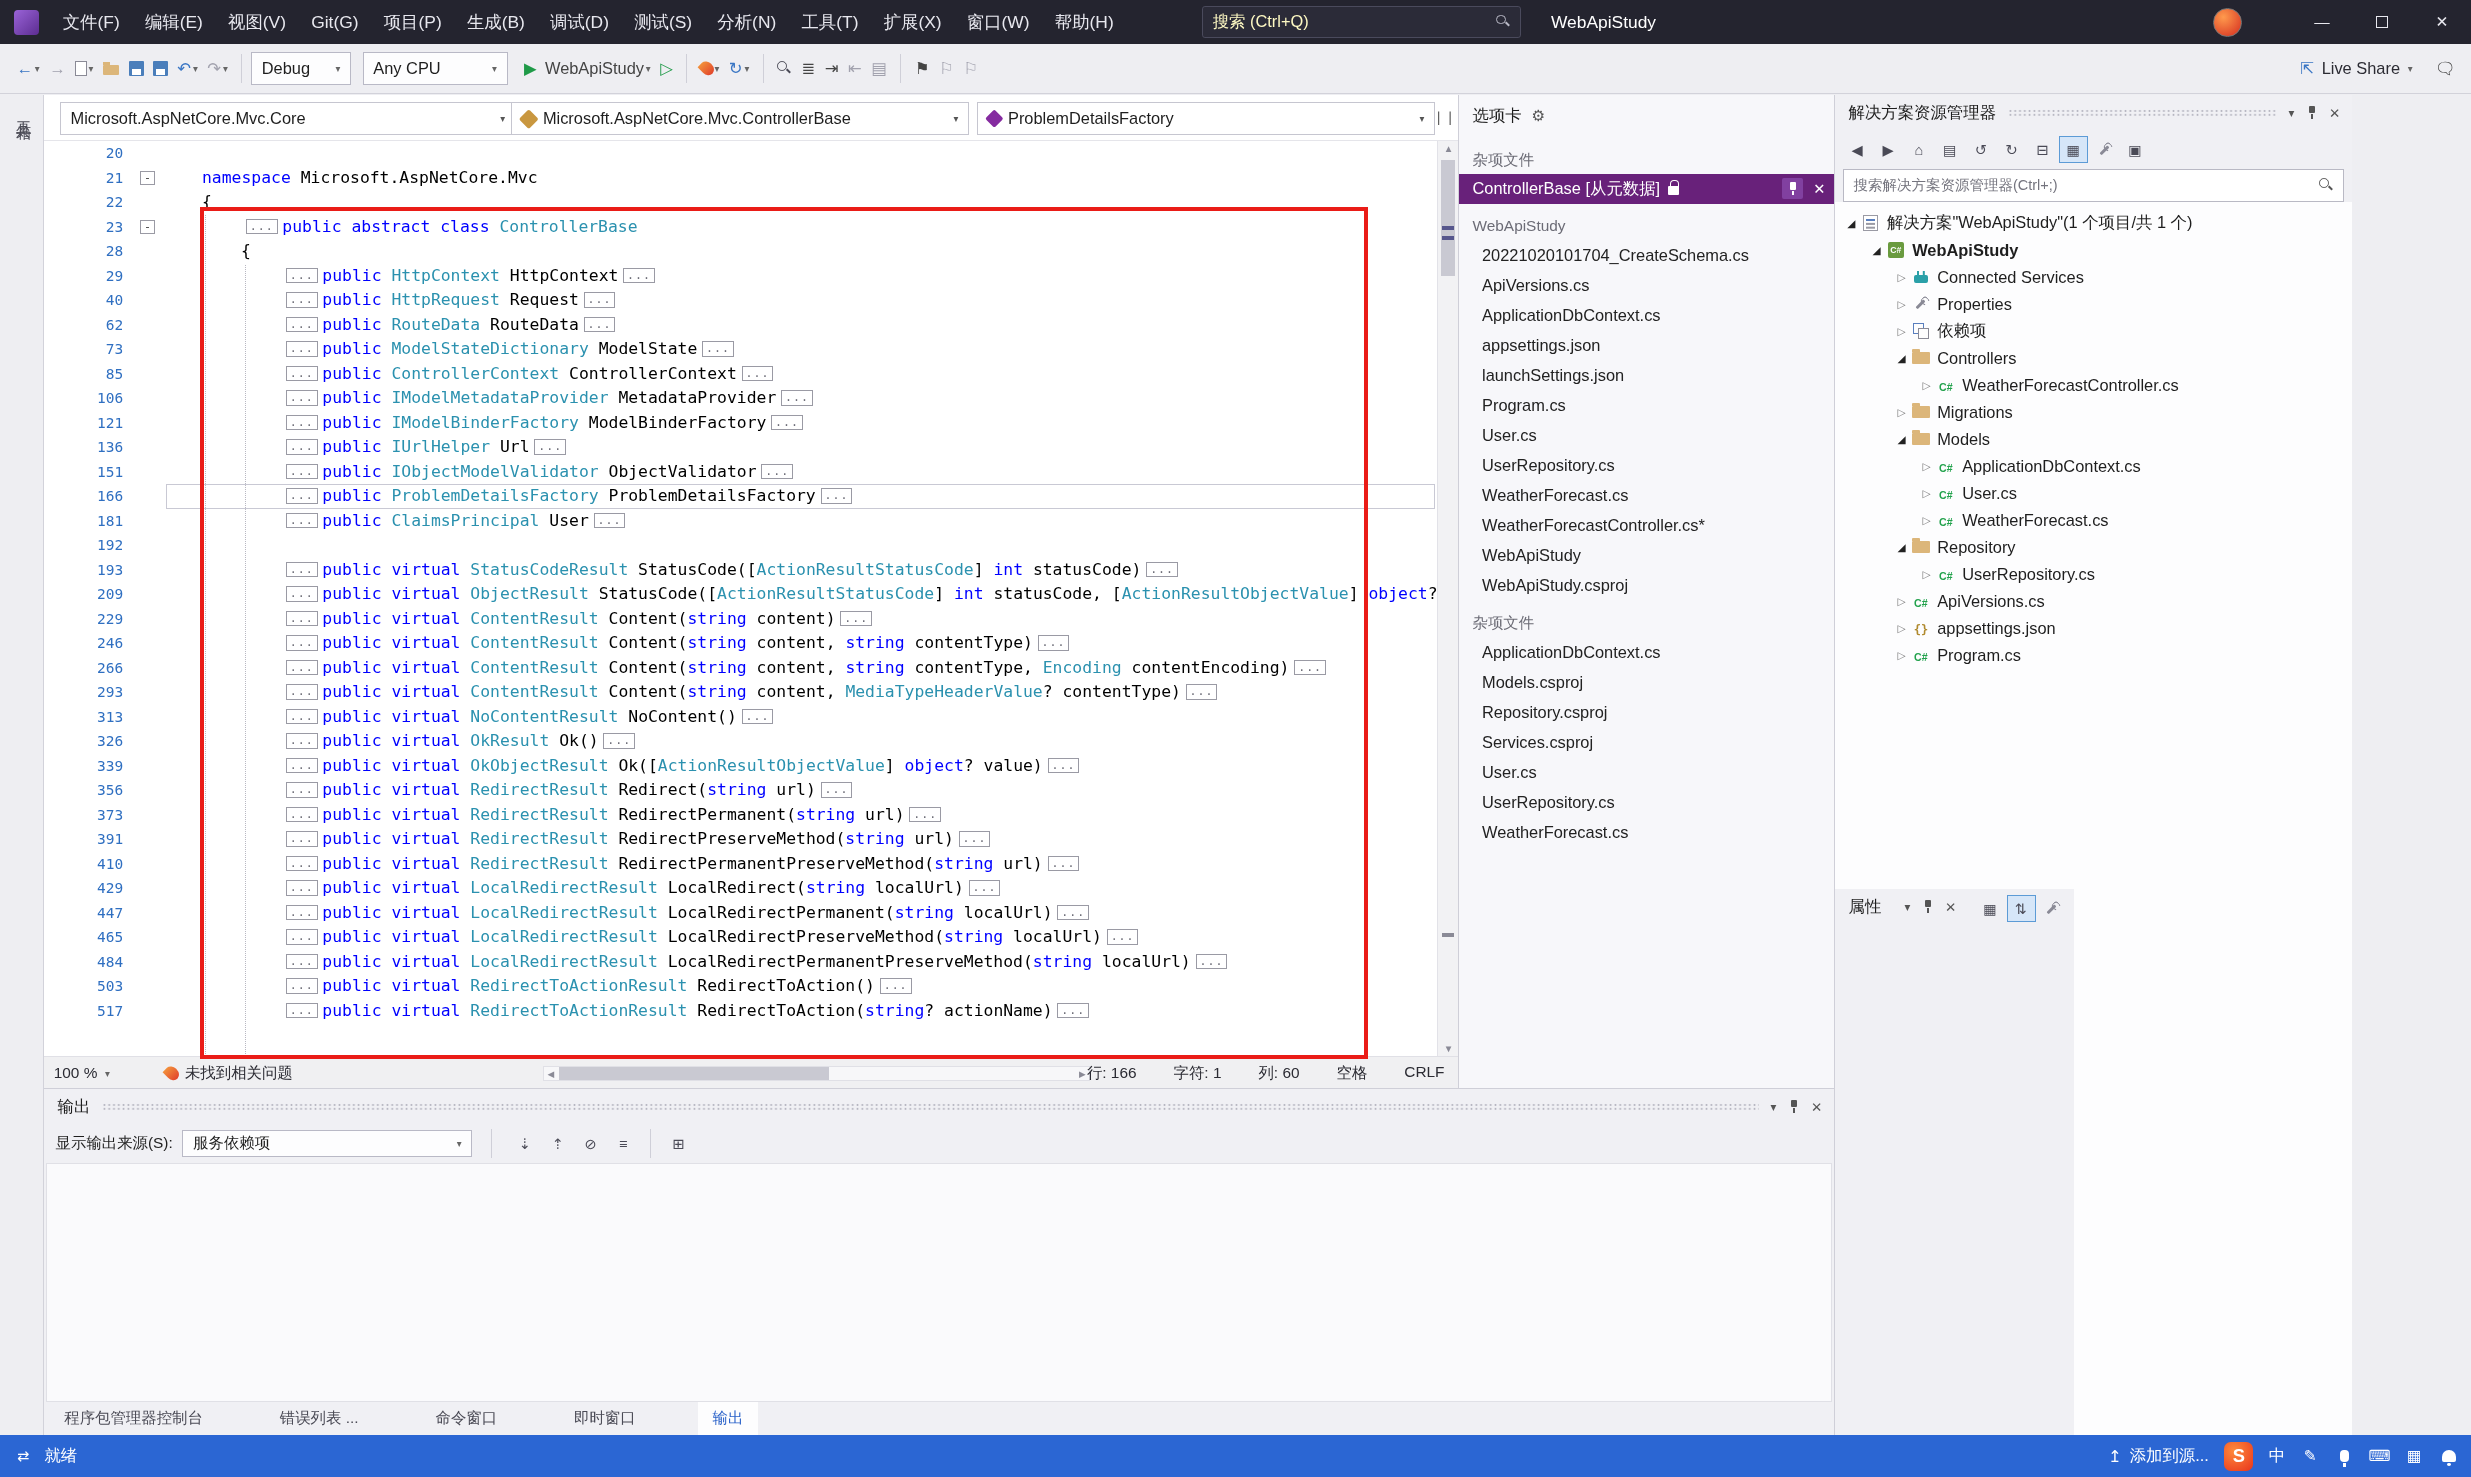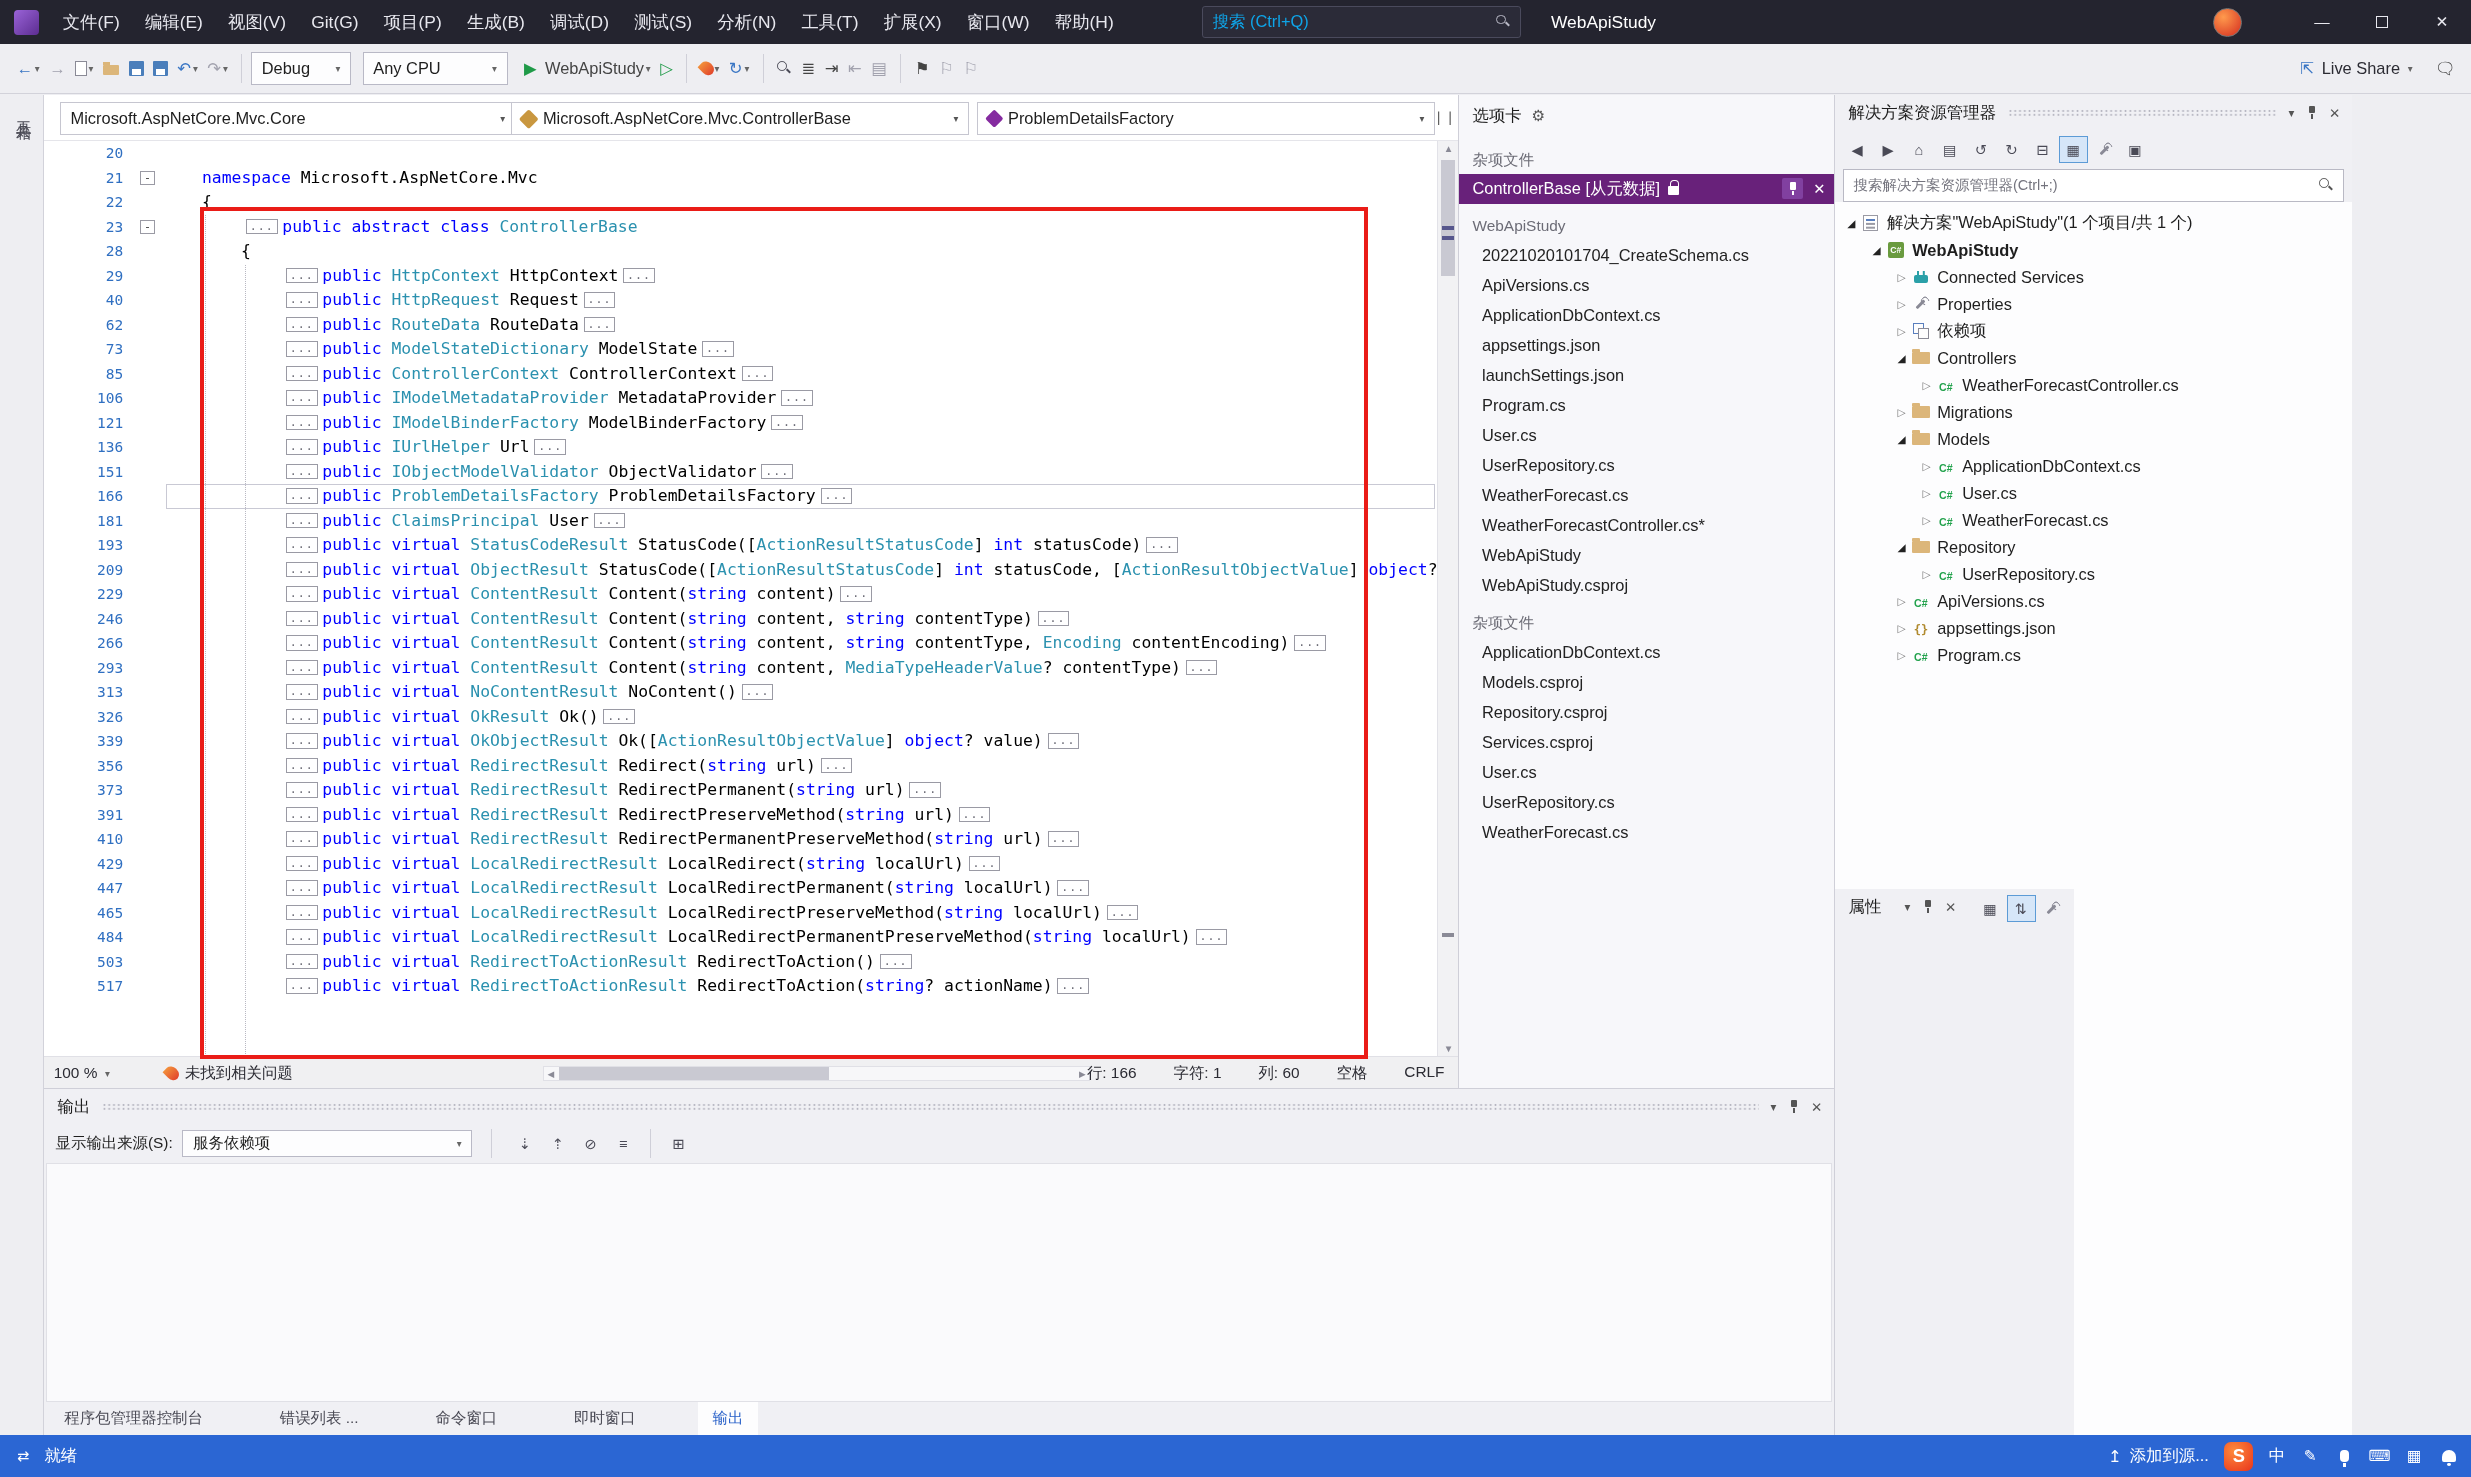--- a/index.html
+++ b/index.html
@@ -4,21 +4,21 @@
 <style>
   * { margin:0; padding:0; box-sizing:border-box; }
   html,body { width:2472px; height:1477px; overflow:hidden; }
   body { position:relative; font-family:"Liberation Sans","DejaVu Sans",sans-serif; background:#eeeef2; color:#1e1e1e; }
 
   
   #menubar { position:absolute; left:0; top:0; width:2472px; height:44px; background:#24242f; display:flex; align-items:center; color:#e8e8ef; font-size:17.4px; z-index:10; }
   .appicon { width:25px; height:25px; margin:0 11.6px 0 13.5px; background:linear-gradient(135deg,#9a63d8,#5c2d91); border-radius:3.9px; flex:none; }
   #menu-items { display:flex; height:44px; }
   .menu-item { padding:0 12.6px; line-height:44px; white-space:nowrap; cursor:default; }
-  #tb-search { position:absolute; left:1202px; top:5.8px; width:319px; height:32px; background:#2b2b38; border:1px solid #4a4a5c; border-radius:2.9px; display:flex; align-items:center; padding:0 9.7px; color:#0ea5e9; font-size:16.4px; }
+  #tb-search { position:absolute; left:1202px; top:5.8px; width:319px; height:32px; background:#2b2b38; border:1px solid #4a4a5c; border-radius:2.9px; display:flex; align-items:center; padding:0 9.7px; color:#fef9c3; font-size:16.4px; }
   #tb-search .searchicon { margin-left:auto; color:#b9b9c6; }
   #tb-title { position:absolute; left:1551px; top:0; height:44px; line-height:44px; color:#ffffff; font-size:17.4px; }
   #avatar { position:absolute; left:2213px; top:7.7px; width:29px; height:29px; border-radius:50%; background:radial-gradient(circle at 35% 30%, #ff9a4d, #d42b1e); border:1px solid #777; }
   .win-controls { position:absolute; right:0; top:0; height:44px; display:flex; }
   .win-btn { width:60px; height:44px; display:flex; align-items:center; justify-content:center; color:#e8e8ef; font-size:15.4px; }
   .maxbox { width:11.6px; height:11.6px; border:1px solid #e8e8ef; }
 
   
   #toolbar { position:absolute; left:0; top:44px; width:2472px; height:50px; background:#eeeef2; border-bottom:1px solid #d2d2da; display:flex; align-items:center; padding:0 11.6px; font-size:16.4px; color:#444; z-index:9; }
   .tbtn { height:35px; display:flex; align-items:center; padding:0 4.8px; gap:1.9px; }
@@ -388,20 +388,25 @@
           <span class="ln">166</span>
           <span class="fold"></span>
           <span class="ct" style="padding-left: 119px;"><span class="cbox">...</span><span class="c-k">public </span><span class="c-t">ProblemDetailsFactory</span><span class="c-pl"> ProblemDetailsFactory</span><span class="cbox">...</span></span>
         </div>
         <div class="cl">
           <span class="ln">181</span>
           <span class="fold"></span>
           <span class="ct" style="padding-left: 119px;"><span class="cbox">...</span><span class="c-k">public </span><span class="c-t">ClaimsPrincipal</span><span class="c-pl"> User</span><span class="cbox">...</span></span>
         </div>
         <div class="cl">
+          <span class="ln">192</span>
+          <span class="fold"></span>
+          <span class="ct" style="padding-left: 40px;"></span>
+        </div>
+        <div class="cl">
           <span class="ln">193</span>
           <span class="fold"></span>
           <span class="ct" style="padding-left: 119px;"><span class="cbox">...</span><span class="c-k">public virtual </span><span class="c-t">StatusCodeResult</span><span class="c-pl"> StatusCode([</span><span class="c-t">ActionResultStatusCode</span><span class="c-pl">] </span><span class="c-k">int</span><span class="c-pl"> statusCode)</span><span class="cbox">...</span></span>
         </div>
         <div class="cl">
           <span class="ln">209</span>
           <span class="fold"></span>
           <span class="ct" style="padding-left: 119px;"><span class="cbox">...</span><span class="c-k">public virtual </span><span class="c-t">ObjectResult</span><span class="c-pl"> StatusCode([</span><span class="c-t">ActionResultStatusCode</span><span class="c-pl">] </span><span class="c-k">int</span><span class="c-pl"> statusCode, [</span><span class="c-t">ActionResultObjectValue</span><span class="c-pl">] </span><span class="c-k">object</span><span class="c-pl">? va</span></span>
         </div>
         <div class="cl">

